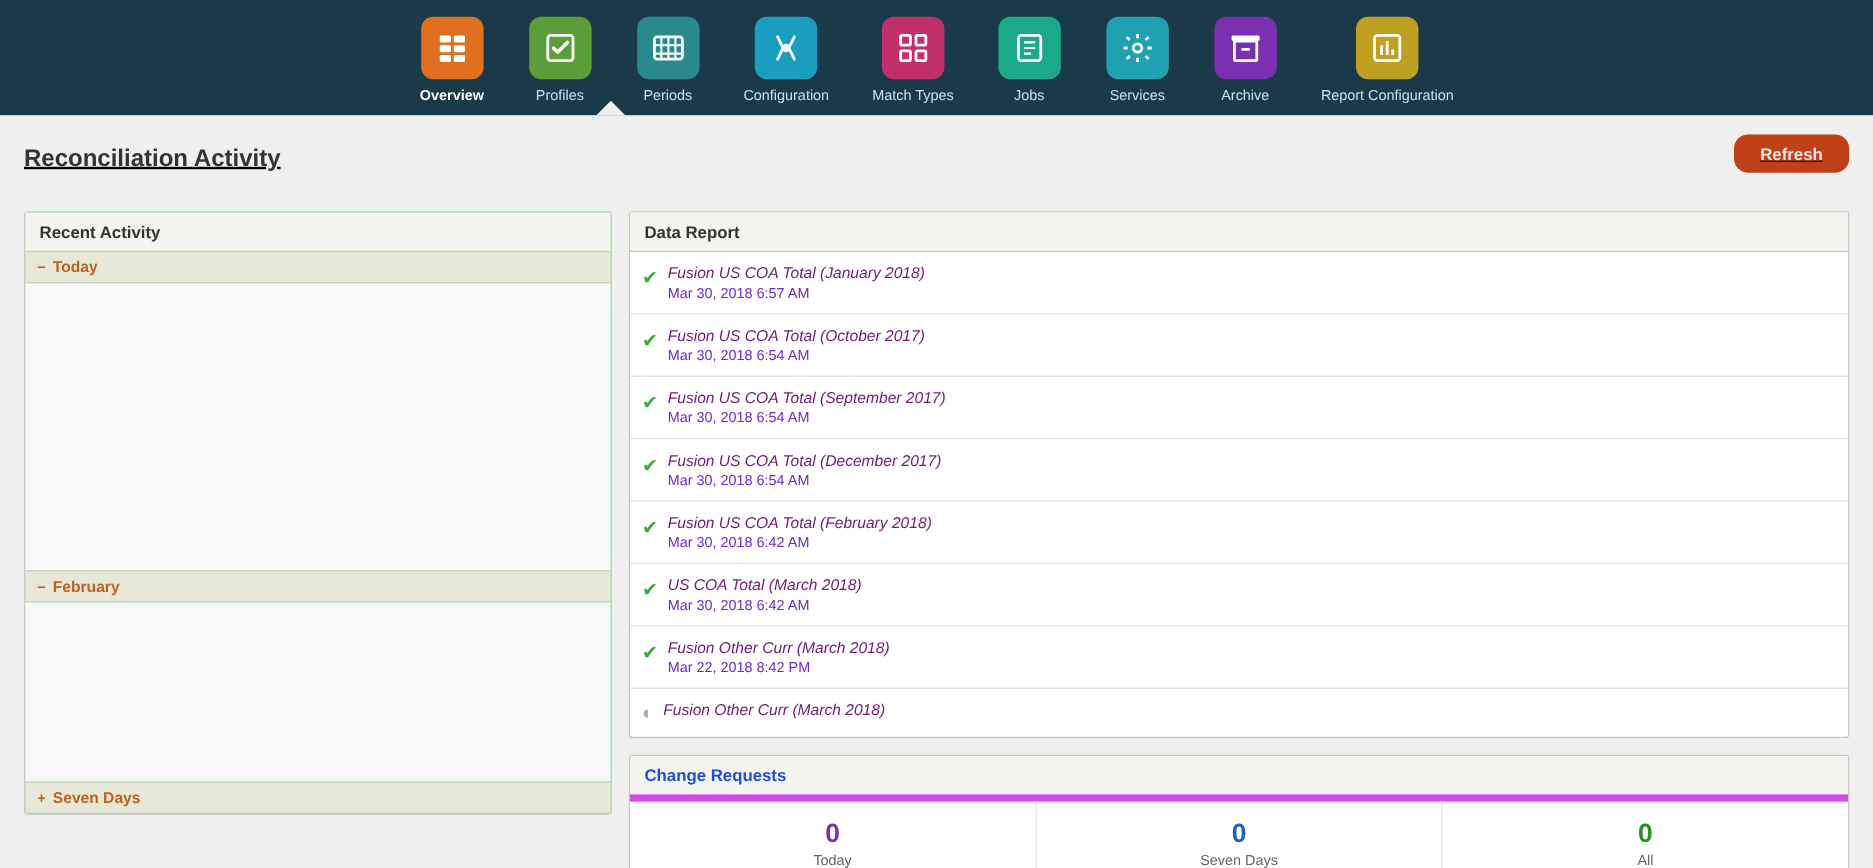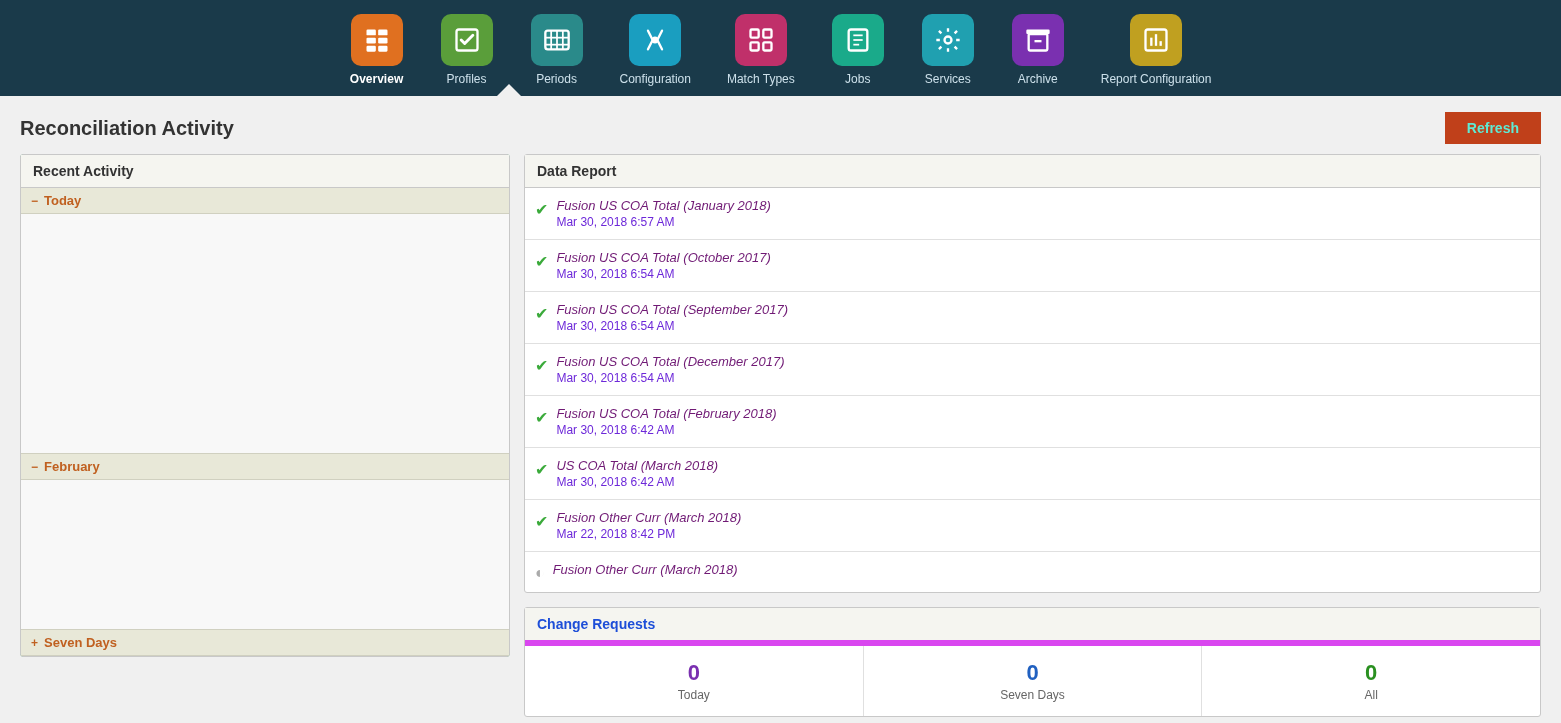--- a/index.html
+++ b/index.html
@@ -54,35 +54,36 @@
       border-bottom: 12px solid #f0f0f0;
     }
 
     
     .content-area {
       padding: 16px 20px;
     }
     .page-header {
       display: flex;
       justify-content: space-between;
-      align-items: center;
-      margin-bottom: 10px;
+      align-items: flex-end;
+      margin-bottom: 32px;
+      text-decoration: underline;
     }
     .page-title {
       font-size: 20px;
       font-weight: bold;
       color: #333;
     }
     .refresh-btn {
       background: #c0401a;
-      color: #5eead4;
+      color: #e5e5e5;
       border: none;
       padding: 8px 22px;
       font-size: 14px;
-      border-radius: 0;
+      border-radius: 12px;
       cursor: pointer;
       font-weight: bold;
     }
 
     
     .main-columns {
       display: flex;
       gap: 14px;
     }
     .left-panel {

